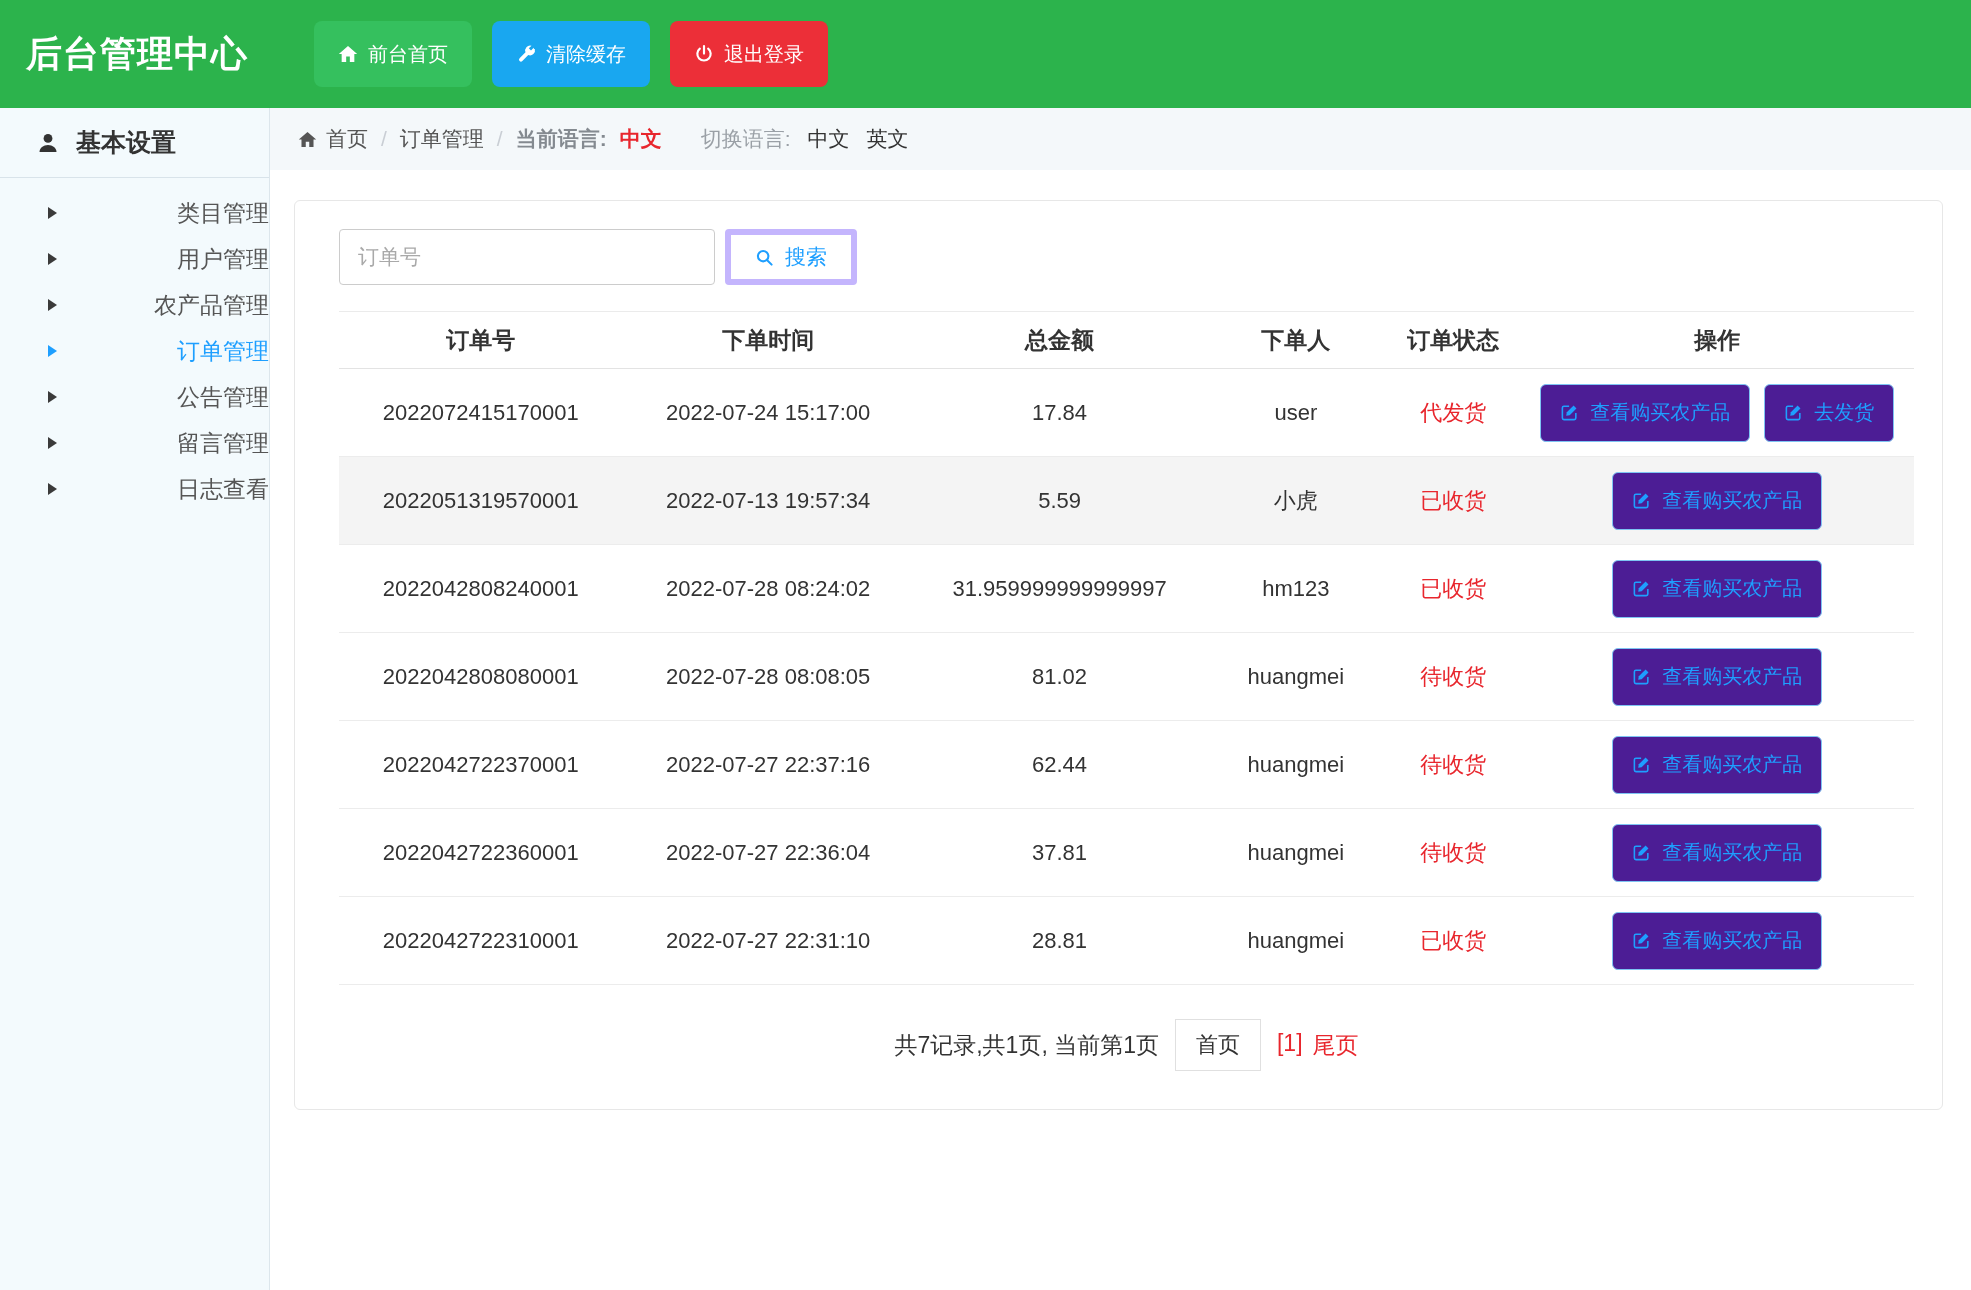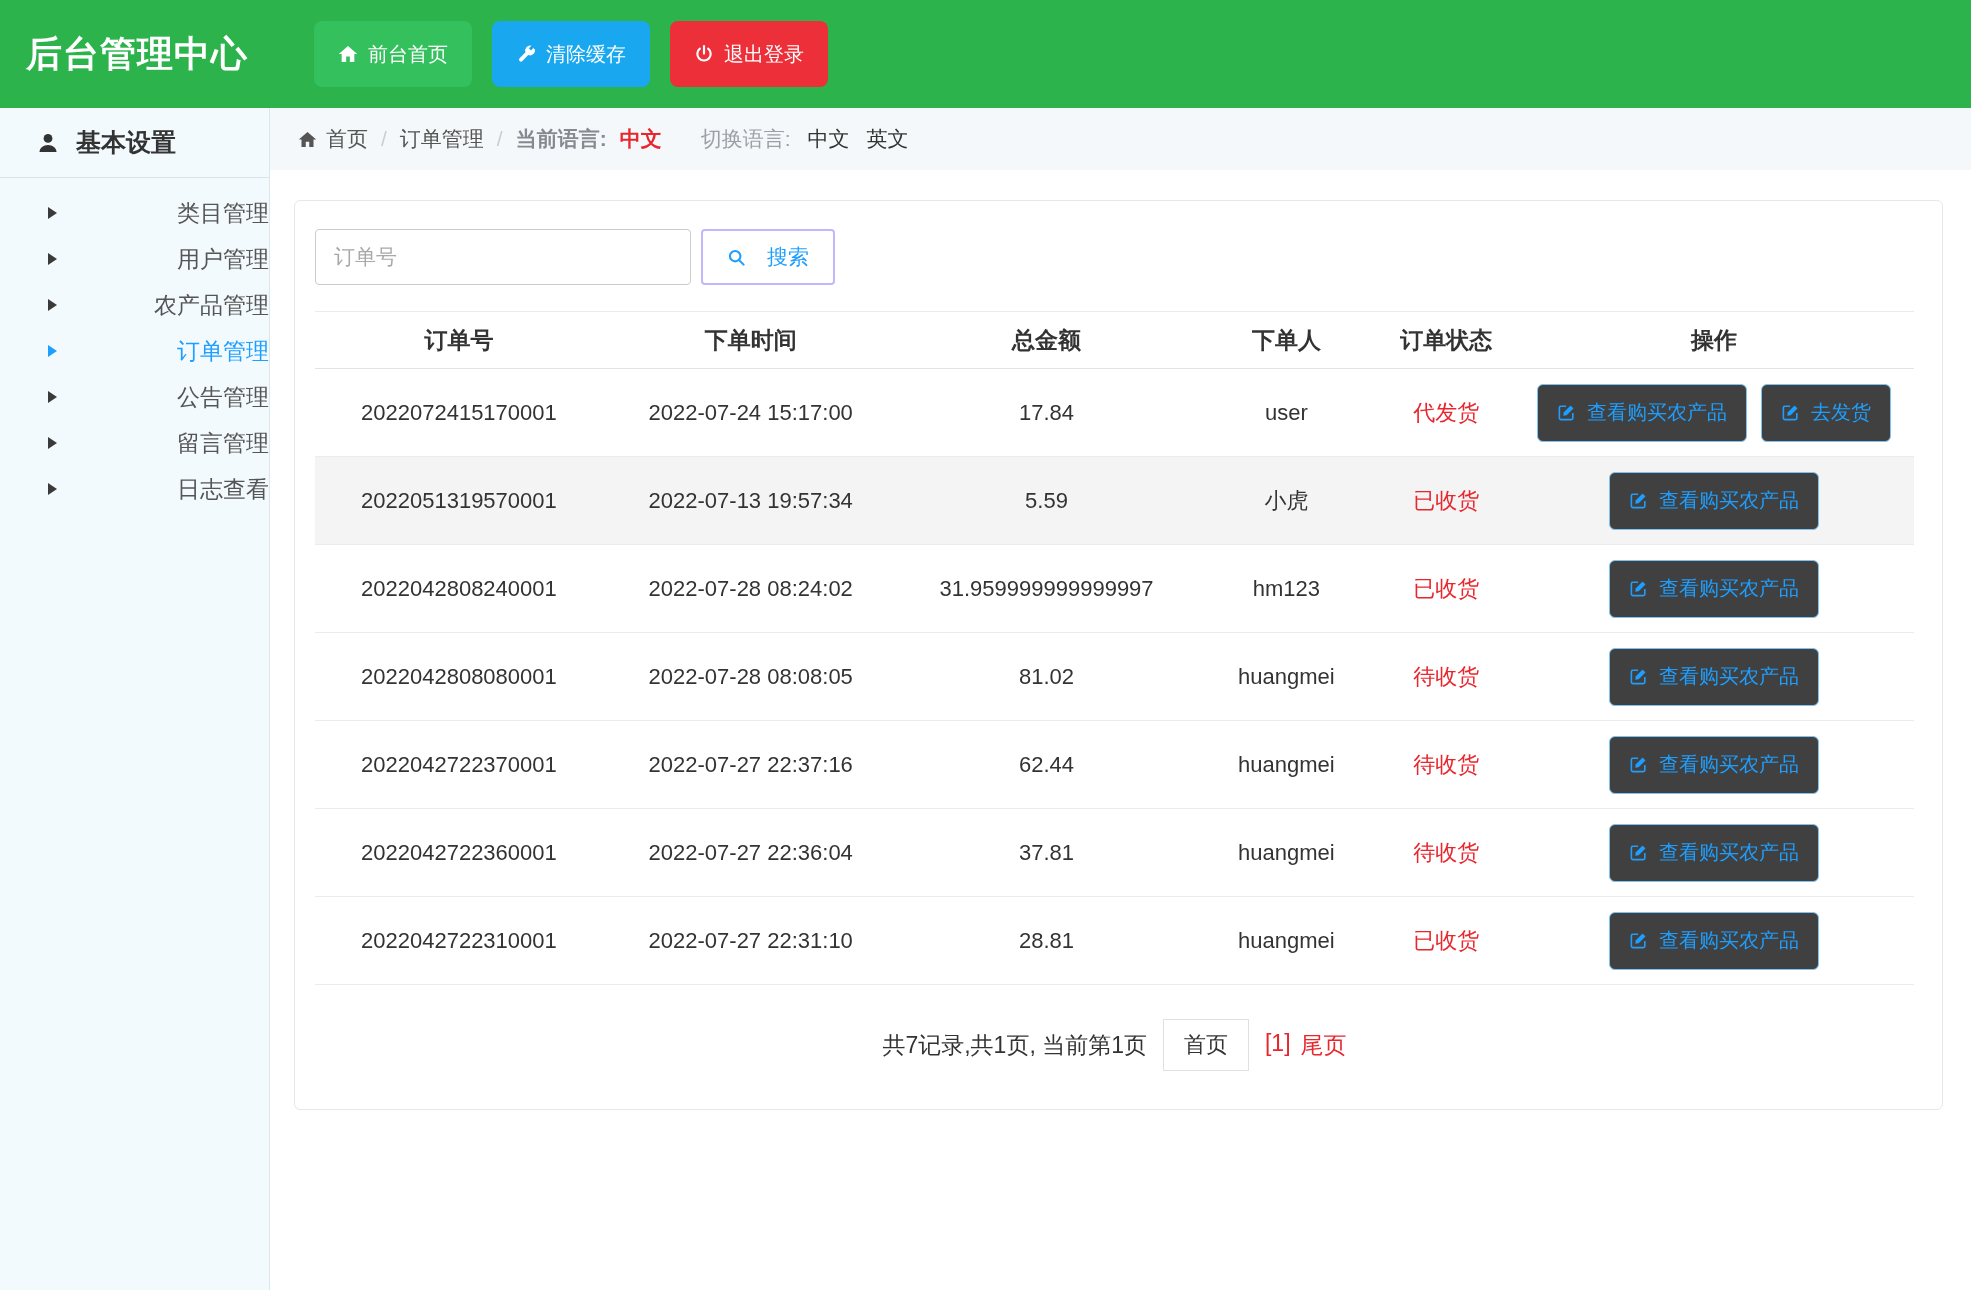--- a/index.html
+++ b/index.html
@@ -40,44 +40,44 @@
   .breadcrumb { height:62px; flex:0 0 auto; background:#f4f8fa; display:flex; align-items:center;
                 padding-left:28px; font-size:21px; color:#555; gap:13px; }
   .crumb-link { color:#555; cursor:pointer; display:inline-flex; align-items:center; gap:9px; }
   .crumb-sep { color:#c9ced4; }
   .lang-label { color:#848a90; font-weight:bold; }
   .lang-red { color:#e8262d; font-weight:bold; }
   .switch-label { color:#9aa0a6; margin-left:26px; }
   .switch-opt { color:#333; cursor:pointer; margin-left:4px; }
 
   
-  .panel { margin:30px 28px 0 24px; border:1px solid #e7e7e7; border-radius:6px; padding:28px 28px 0 20px; }
+  .panel { margin:30px 28px 0 24px; border:1px solid #e7e7e7; border-radius:6px; padding:28px 28px 0 44px; }
   .search-row { display:flex; align-items:center; margin-bottom:26px; }
   .search-input { width:376px; height:56px; border:1px solid #ccc; border-radius:4px; padding:0 18px;
                   font-size:21px; color:#333; outline:none; font-family:inherit; }
   .search-input::placeholder { color:#a9a9a9; }
-  .search-btn { margin-left:10px; height:56px; padding:0 24px; background:#fff; border:2px solid #c4b5fd;
+  .search-btn { margin-left:10px; height:56px; padding:0 24px; background:#fff; border:6px solid #c4b5fd;
                 border-radius:4px; color:#1e9fff; font-size:21px; display:inline-flex; align-items:center;
-                gap:21px; cursor:pointer; font-family:inherit; }
+                gap:11px; cursor:pointer; font-family:inherit; }
 
   
   .t-header { display:flex; align-items:center; border-top:1px solid #ebebeb; border-bottom:1px solid #e3e3e3;
               font-weight:bold; font-size:23px; color:#333; height:58px; }
   .t-row { display:flex; align-items:center; min-height:88px; border-bottom:1px solid #ececec; font-size:22px; color:#333; }
   .t-row.alt { background:#f4f4f4; }
   .cell { text-align:center; }
   .col-order  { width:18%; }
   .col-time   { width:18.5%; }
   .col-amount { width:18.5%; }
   .col-user   { width:11.5%; }
   .col-status { width:8.5%; }
   .col-actions{ width:25%; display:flex; justify-content:center; gap:14px; align-items:center; }
   .status-text { color:#e8262d; }
   .action-btn { display:inline-flex; align-items:center; gap:11px; border:1px solid #7ec4f3; color:#1e9fff;
-                background:#404040; border-radius:6px; padding:0 19px; height:58px; font-size:20px; cursor:pointer;
+                background:#4c1d95; border-radius:6px; padding:0 19px; height:58px; font-size:20px; cursor:pointer;
                 font-family:inherit; white-space:nowrap; }
 
   
   .pagination { display:flex; align-items:center; justify-content:center; gap:16px; padding:34px 0 38px; font-size:23px; color:#333; }
   .page-first { border:1px solid #e0e0e0; background:#fff; padding:10px 20px; font-size:22px; color:#333; cursor:pointer; font-family:inherit; }
   .page-red { color:#e8262d; cursor:pointer; }
   .page-red-group { display:inline-flex; gap:10px; }
 </style>
 </head>
 <body>

